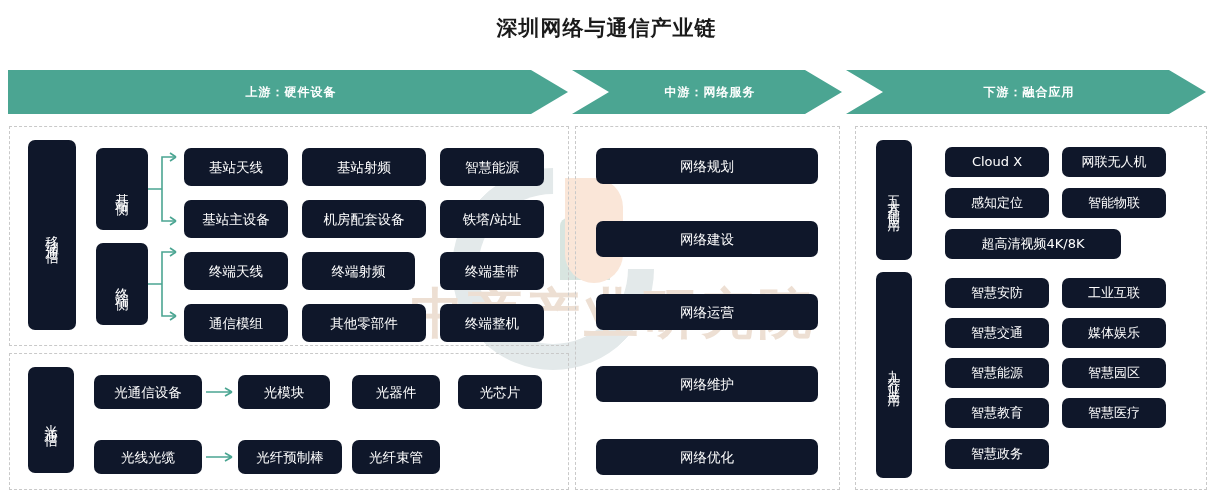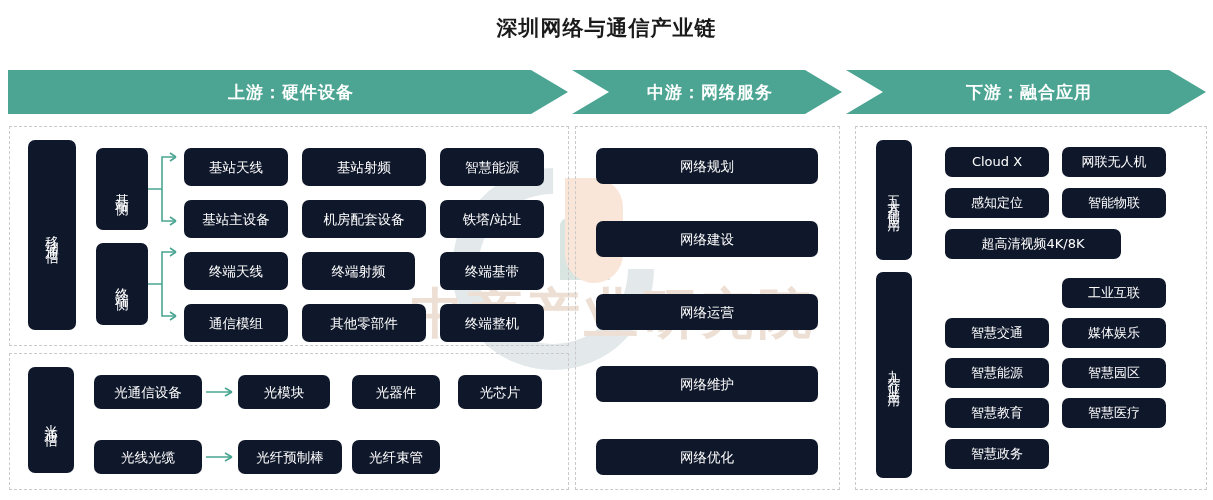--- a/index.html
+++ b/index.html
@@ -33,21 +33,21 @@
 
   
   .title{
     position:absolute;top:14px;left:0;width:1213px;text-align:center;
     font-size:21px;font-weight:bold;color:#1a1a1a;letter-spacing:1px;
   }
 
   
   .banner{
     position:absolute;height:44px;background:#4ba592;color:#ffffff;
-    font-size:17px;font-weight:bold;letter-spacing:1px;
+    font-size:12px;font-weight:bold;letter-spacing:1px;
     display:flex;align-items:center;justify-content:center;
   }
   .banner span{display:block;padding-left:6px;}
   #banner-up{
     left:8px;top:70px;width:560px;
     clip-path:polygon(0 0,523px 0,560px 22px,523px 44px,0 44px);
   }
   #banner-mid{
     left:572px;top:70px;width:270px;
     clip-path:polygon(0 0,233px 0,270px 22px,233px 44px,0 44px,37px 22px);
@@ -179,20 +179,21 @@
 
   <div class="chip vert small" id="cat-five">五大基础应用</div>
   <div class="chip vert small" id="cat-nine">九大行业应用</div>
 
   <div class="chip rchip" style="left:945px;top:147px;width:104px;">Cloud X</div>
   <div class="chip rchip" style="left:1062px;top:147px;width:104px;">网联无人机</div>
   <div class="chip rchip" style="left:945px;top:188px;width:104px;">感知定位</div>
   <div class="chip rchip" style="left:1062px;top:188px;width:104px;">智能物联</div>
   <div class="chip rchip" style="left:945px;top:229px;width:176px;">超高清视频4K/8K</div>
 
+  <div class="chip rchip" style="left:945px;top:278px;width:104px;">智慧安防</div>
   <div class="chip rchip" style="left:1062px;top:278px;width:104px;">工业互联</div>
   <div class="chip rchip" style="left:945px;top:318px;width:104px;">智慧交通</div>
   <div class="chip rchip" style="left:1062px;top:318px;width:104px;">媒体娱乐</div>
   <div class="chip rchip" style="left:945px;top:358px;width:104px;">智慧能源</div>
   <div class="chip rchip" style="left:1062px;top:358px;width:104px;">智慧园区</div>
   <div class="chip rchip" style="left:945px;top:398px;width:104px;">智慧教育</div>
   <div class="chip rchip" style="left:1062px;top:398px;width:104px;">智慧医疗</div>
   <div class="chip rchip" style="left:945px;top:439px;width:104px;">智慧政务</div>
 
 </div>

